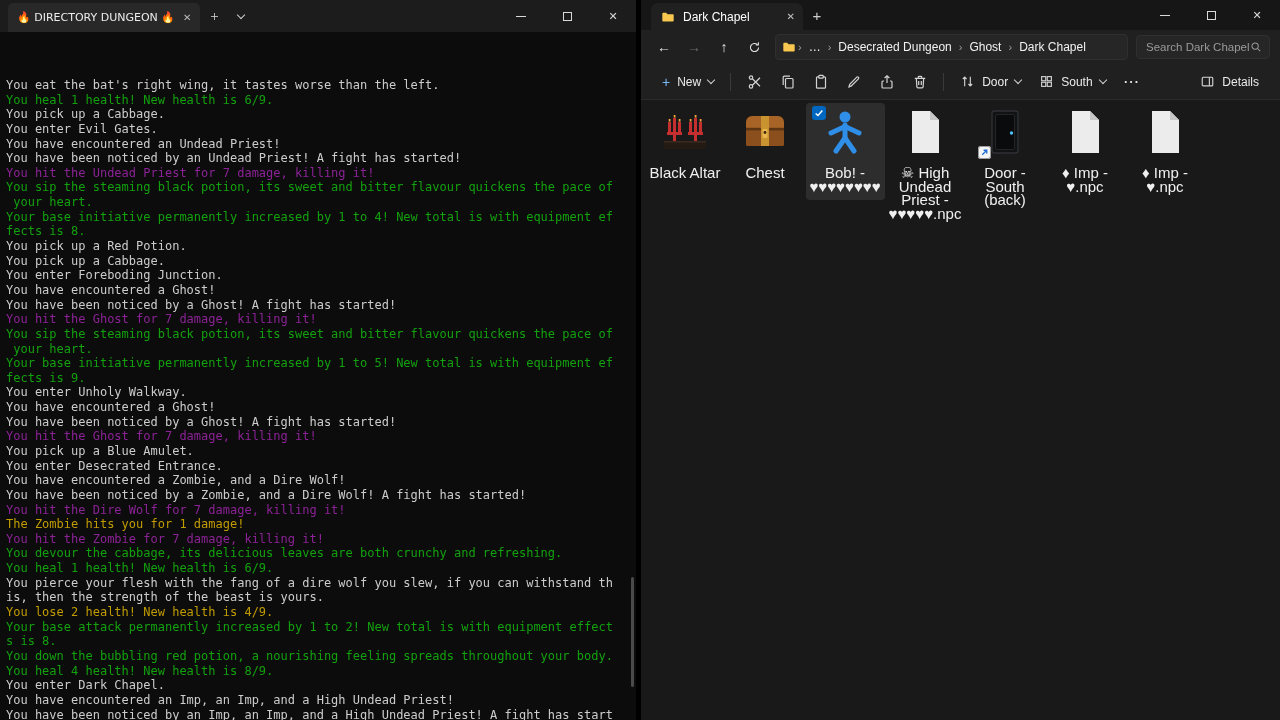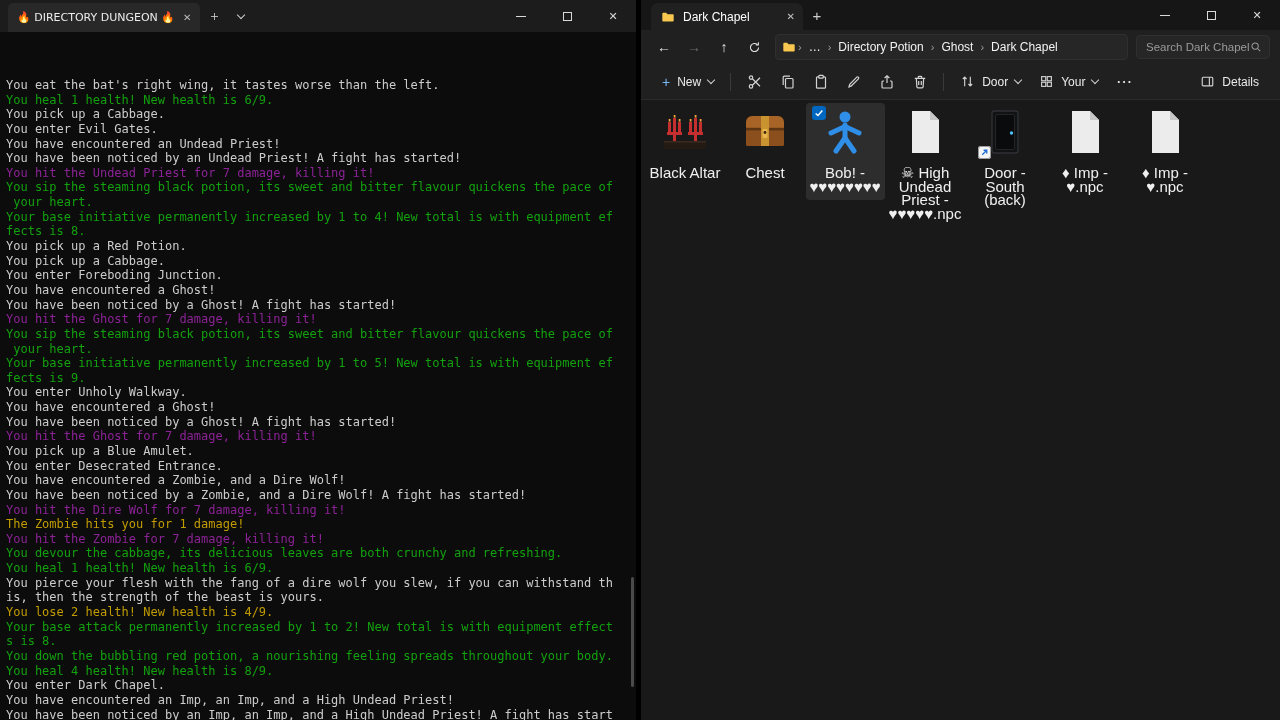--- a/index.html
+++ b/index.html
@@ -157,21 +157,21 @@
       </div>
       <div class="breadcrumb">
         <span class="ico">
           <svg width="14" height="14" viewBox="0 0 16 16">
               <path d="M1.5 4.2 a1 1 0 0 1 1-1 h3.4 l1.6 1.6 h6 a1 1 0 0 1 1 1 V12 a1 1 0 0 1 -1 1 h-11 a1 1 0 0 1 -1-1 Z" fill="#f7c74f"></path>
             </svg>
         </span>
       <span class="crumb-sep">›</span>
           <span class="crumb">…</span>
           <span class="crumb-sep">›</span>
-          <span class="crumb">Directory Potion</span>
+          <span class="crumb">Desecrated Dungeon</span>
           <span class="crumb-sep">›</span>
           <span class="crumb">Ghost</span>
           <span class="crumb-sep">›</span>
           <span class="crumb">Dark Chapel</span>
         </div>
       <div class="search">
         <input type="text" placeholder="Search Dark Chapel" style="">
         <span class="ico">
           <svg width="12" height="12" viewBox="0 0 16 16" fill="none" stroke="#9a9a9a" stroke-width="1.4">
               <circle cx="6.8" cy="6.8" r="4.2"></circle>
@@ -247,21 +247,21 @@
       </div>
       <div class="cmd-btn">
         <span class="ico">
           <svg width="15" height="15" viewBox="0 0 16 16" fill="none" stroke="#d4d4d4" stroke-width="1.2">
               <rect x="2.8" y="2.8" width="4.4" height="4.4"></rect>
               <rect x="8.8" y="2.8" width="4.4" height="4.4"></rect>
               <rect x="2.8" y="8.8" width="4.4" height="4.4"></rect>
               <rect x="8.8" y="8.8" width="4.4" height="4.4"></rect>
             </svg>
         </span>
-        <span>Your</span>
+        <span>South</span>
         <span class="chev"></span>
       </div>
       <div class="cmd-icon-btn">
         <span>⋯</span>
       </div>
       <div class="cmd-btn" style="margin-left:auto;justify-content:flex-end;">
         <span class="ico">
           <svg width="15" height="15" viewBox="0 0 16 16" fill="none" stroke="#d4d4d4" stroke-width="1.2">
               <rect x="2.4" y="3.4" width="11.2" height="9.2" rx="1"></rect>
               <path d="M10 3.4 V12.6"></path>

